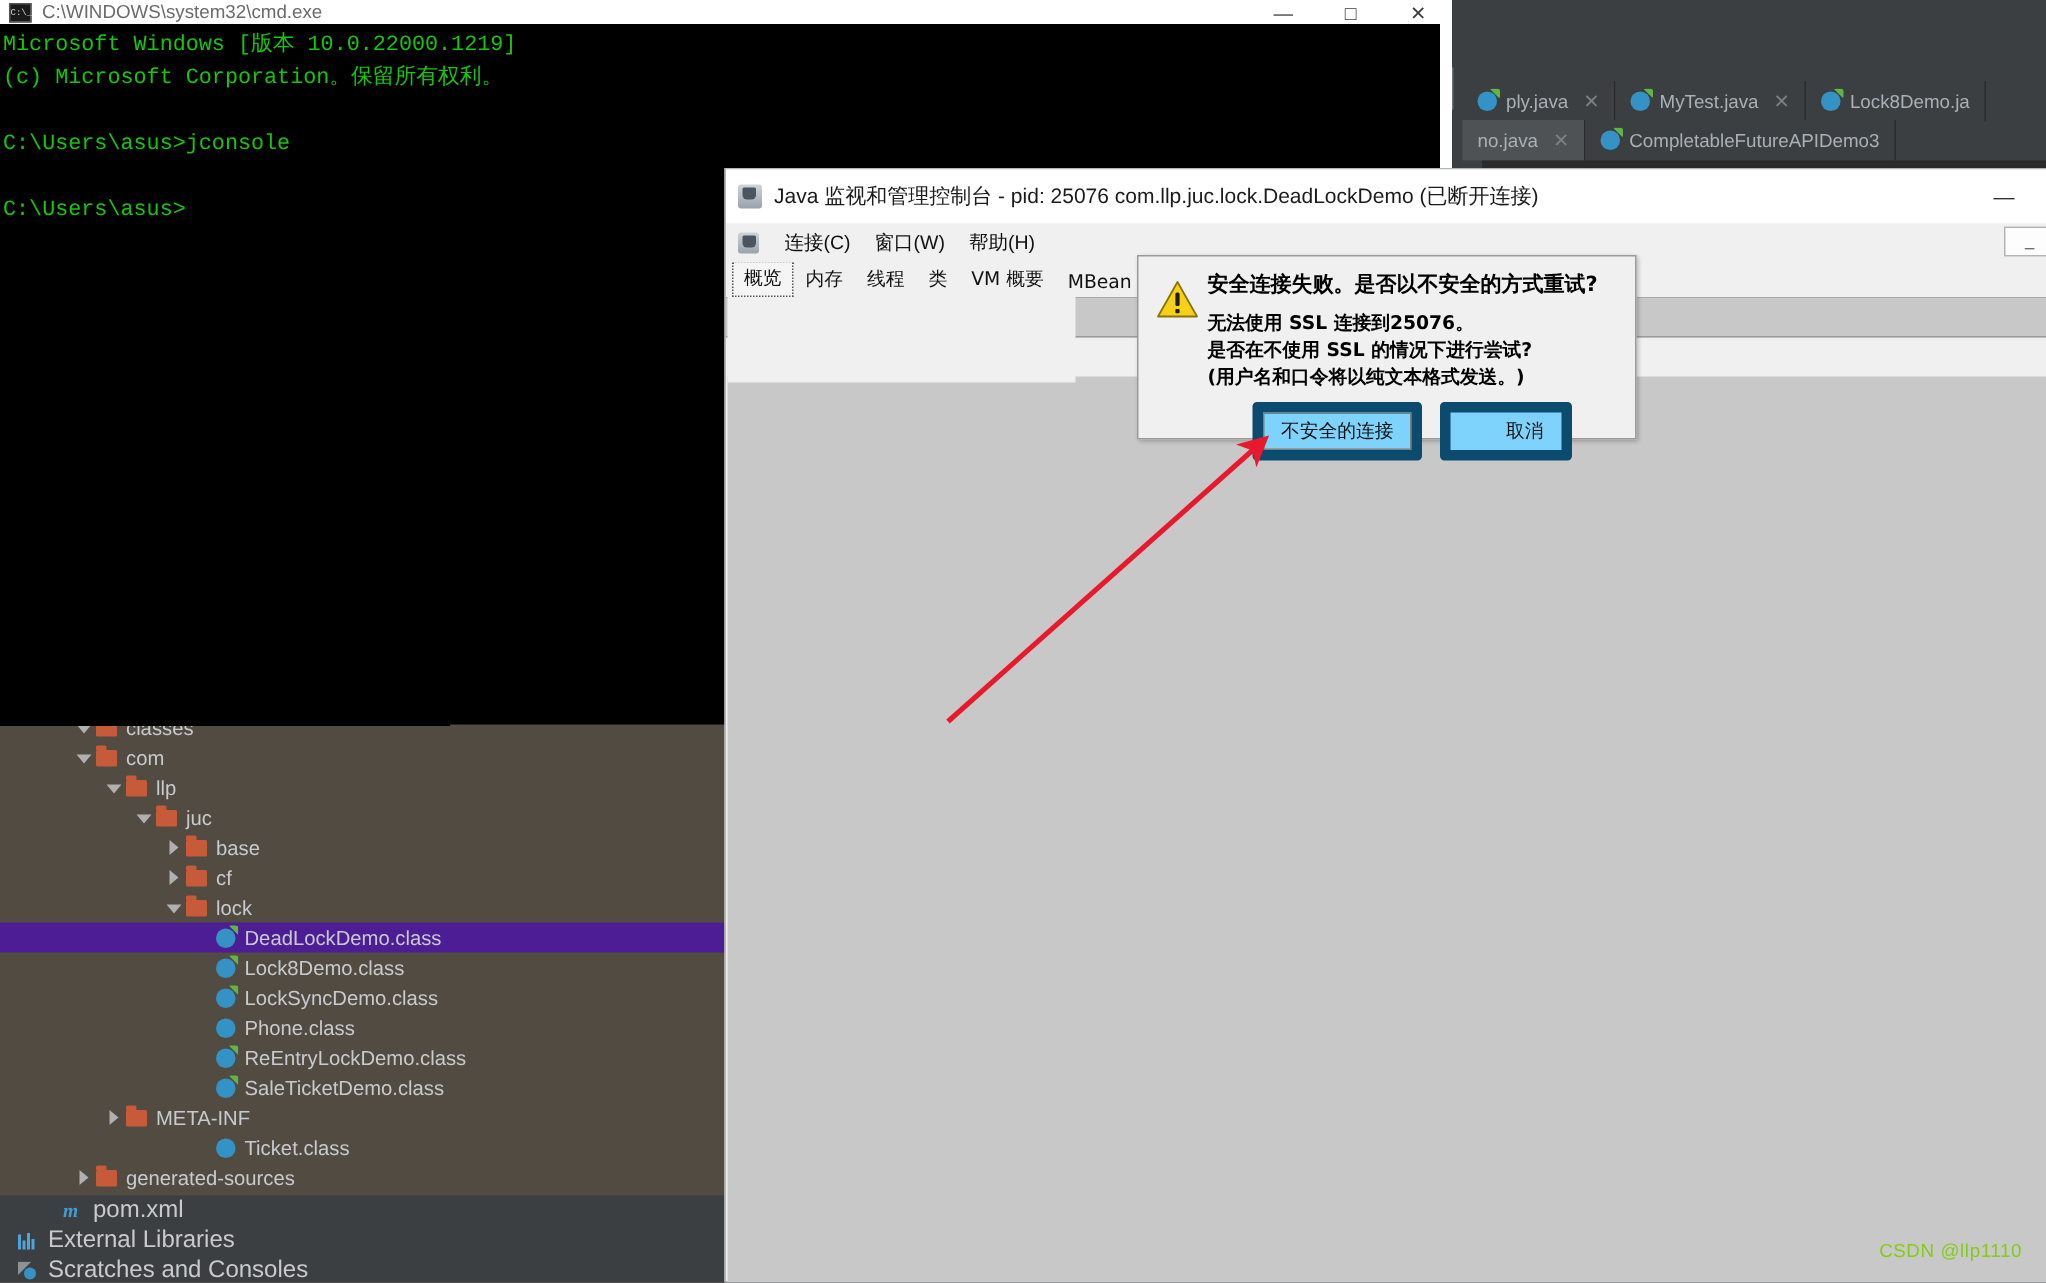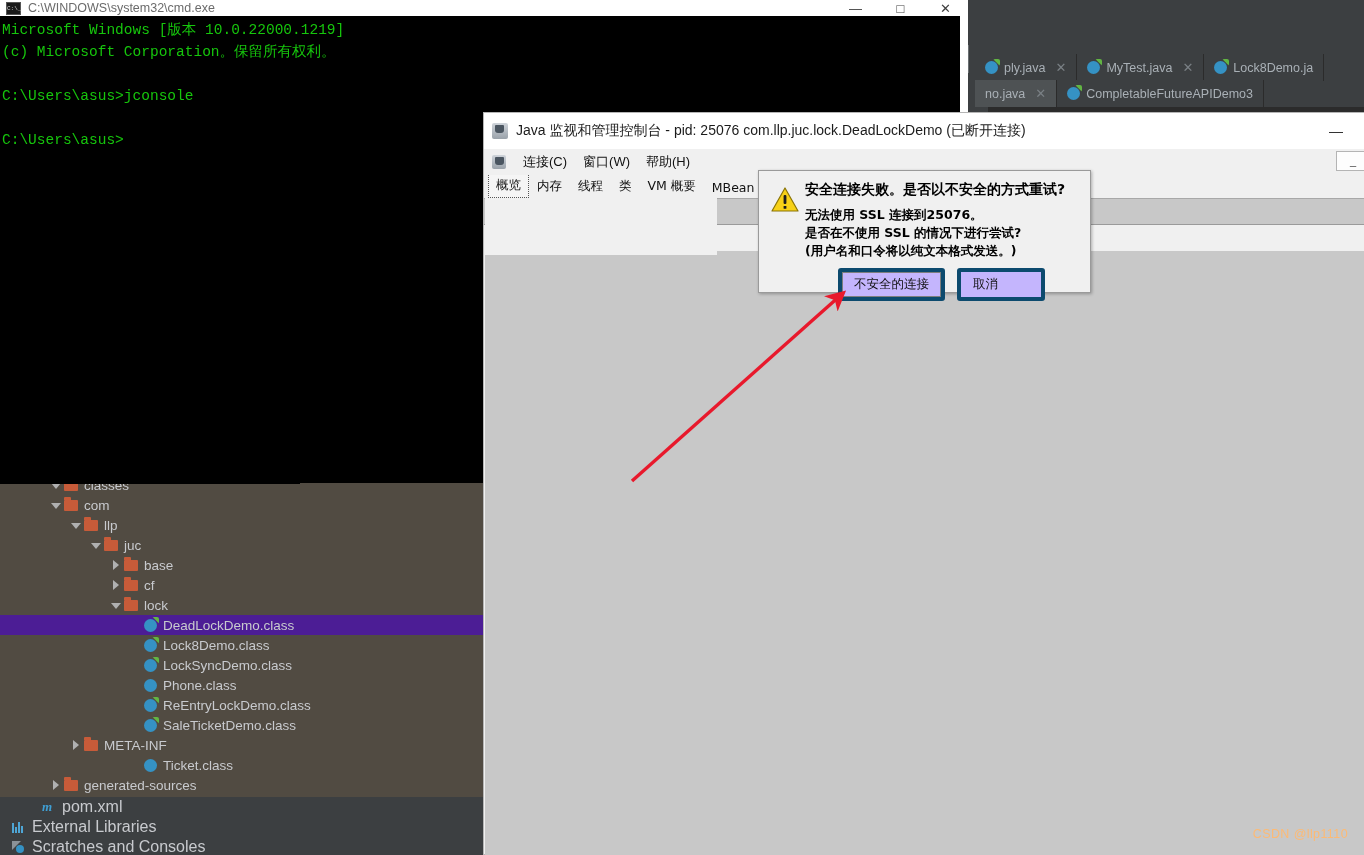--- a/index.html
+++ b/index.html
@@ -163,32 +163,32 @@
     font-size:14px; font-weight:bold; color:#000;
     font-family:"DejaVu Sans", sans-serif; margin-bottom:7px; white-space:nowrap;
   }
   .alert-lines {
     font-size:12.5px; font-weight:bold; color:#000;
     font-family:"DejaVu Sans", sans-serif; line-height:1.42; white-space:nowrap;
   }
   .alert-btns { display:flex; gap:12px; justify-content:center; margin-top:9px; }
   .alert-btn {
     min-width:88px; padding:4px 12px; font-size:12.5px;
-    background:#c4b5fd; border:4px solid #0c4a6e; border-radius:3px;
-    color:#111; text-align:left; font-family:"DejaVu Sans", sans-serif;
+    background:#7dd3fc; border:7px solid #0c4a6e; border-radius:3px;
+    color:#111; text-align:right; font-family:"DejaVu Sans", sans-serif;
   }
   .alert-btn.focused { box-shadow:0 0 0 1px #7e7e7e inset; }
 
   
   .annot { position:absolute; left:0; top:0; width:1364px; height:855px; pointer-events:none; }
 
   
   .watermark {
     position:absolute; right:16px; bottom:14px;
-    color:#fdba74; font-size:12.5px; letter-spacing:0.4px;
+    color:#84cc16; font-size:12.5px; letter-spacing:0.4px;
   }
 </style>
 </head>
 <body>
 
 <div id="root">
 
   <div class="ide-bg"></div>
   <div class="ide-editor-strip"></div>
   <div class="scroll-thumb"></div>

